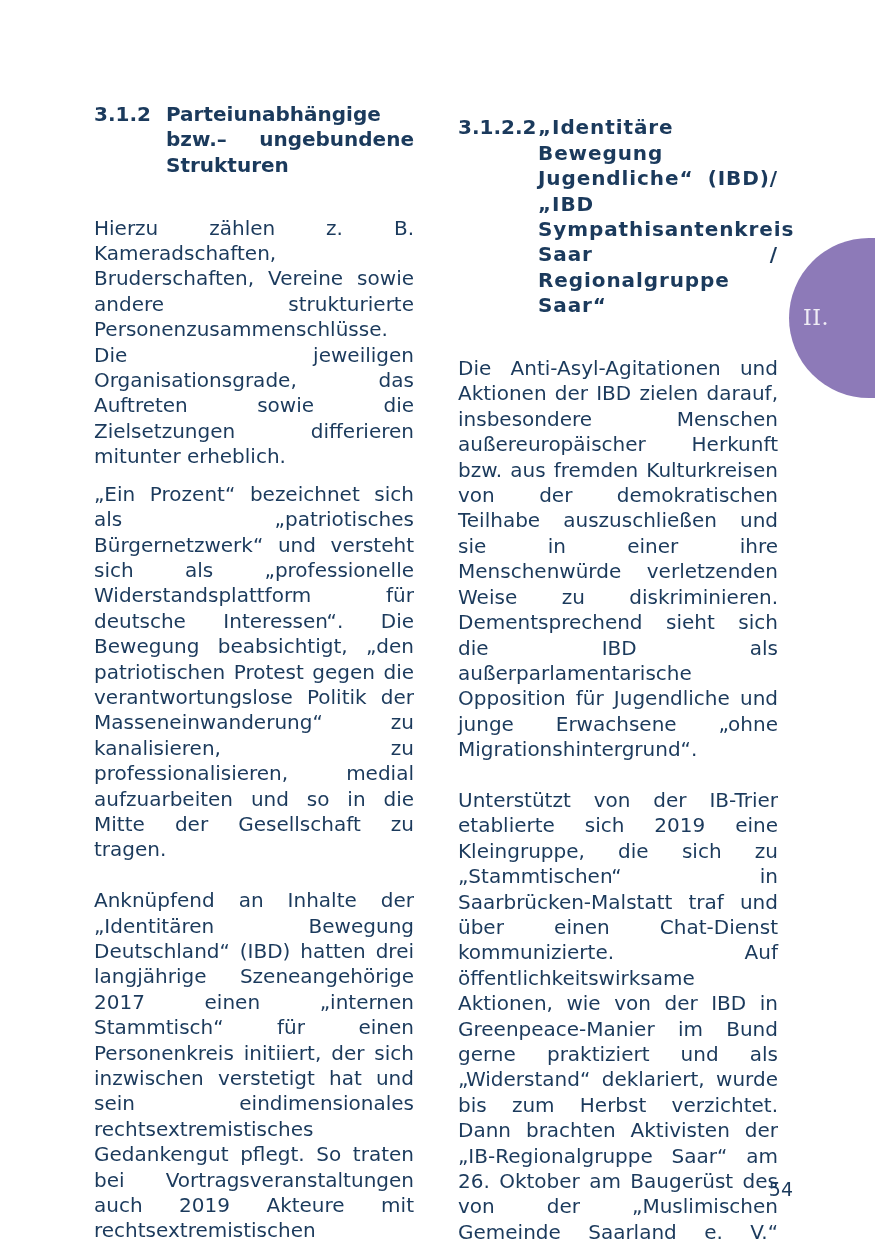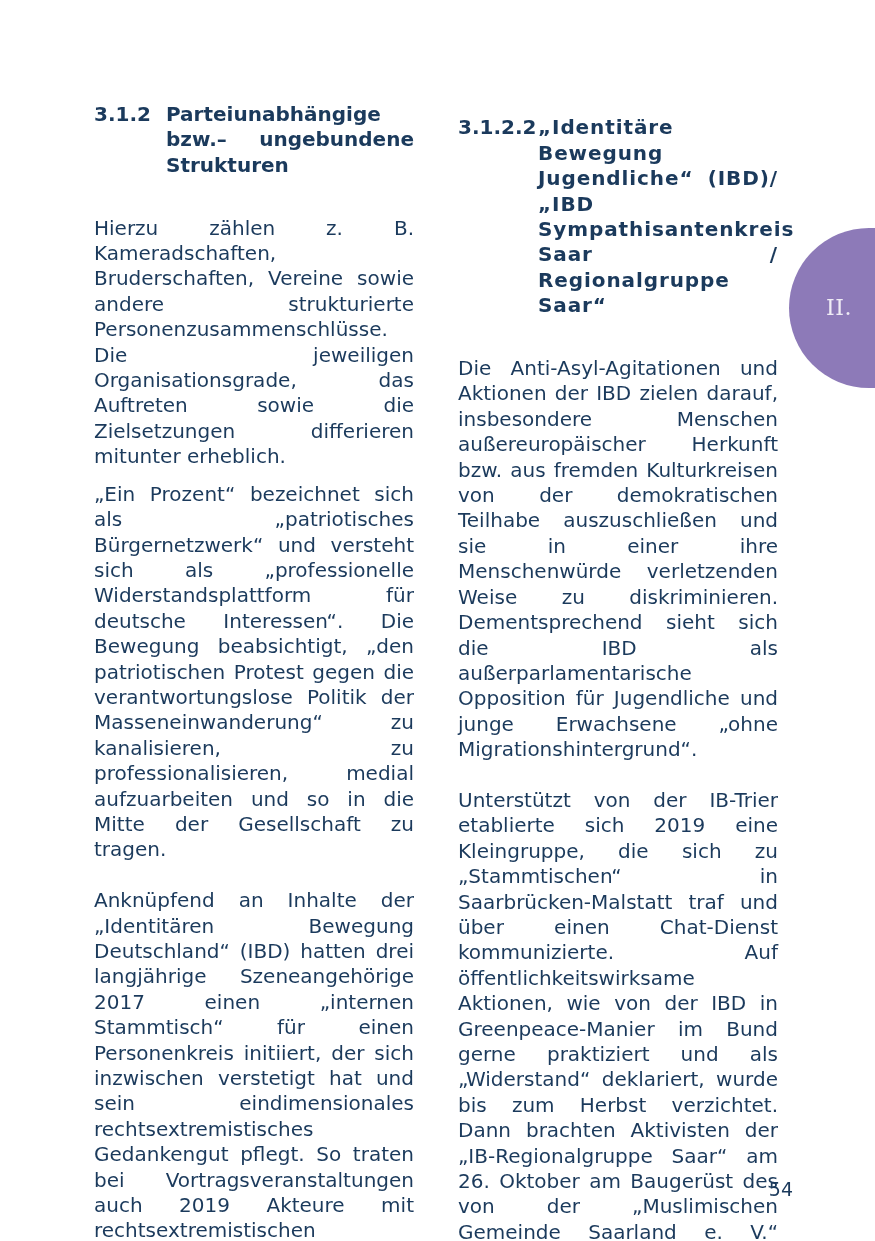--- a/index.html
+++ b/index.html
@@ -21,29 +21,29 @@
     position: relative;
     width: 875px;
     height: 1241px;
     box-sizing: border-box;
   }
 
   
   .chapter-tab {
     position: absolute;
     right: 0;
-    top: 228px;
+    top: 238px;
     width: 86px;
     height: 160px;
     background: #8d7ab8;
     border-top-left-radius: 86px;
     border-bottom-left-radius: 86px;
     display: flex;
     align-items: center;
-    justify-content: center;
+    justify-content: flex-start;
     padding-left: 14px;
     box-sizing: border-box;
   }
   .chapter-tab-label {
     font-family: "DejaVu Serif", "Liberation Serif", serif;
     font-size: 22px;
     line-height: 1;
     color: #efecf5;
     letter-spacing: 0.5px;
   }

